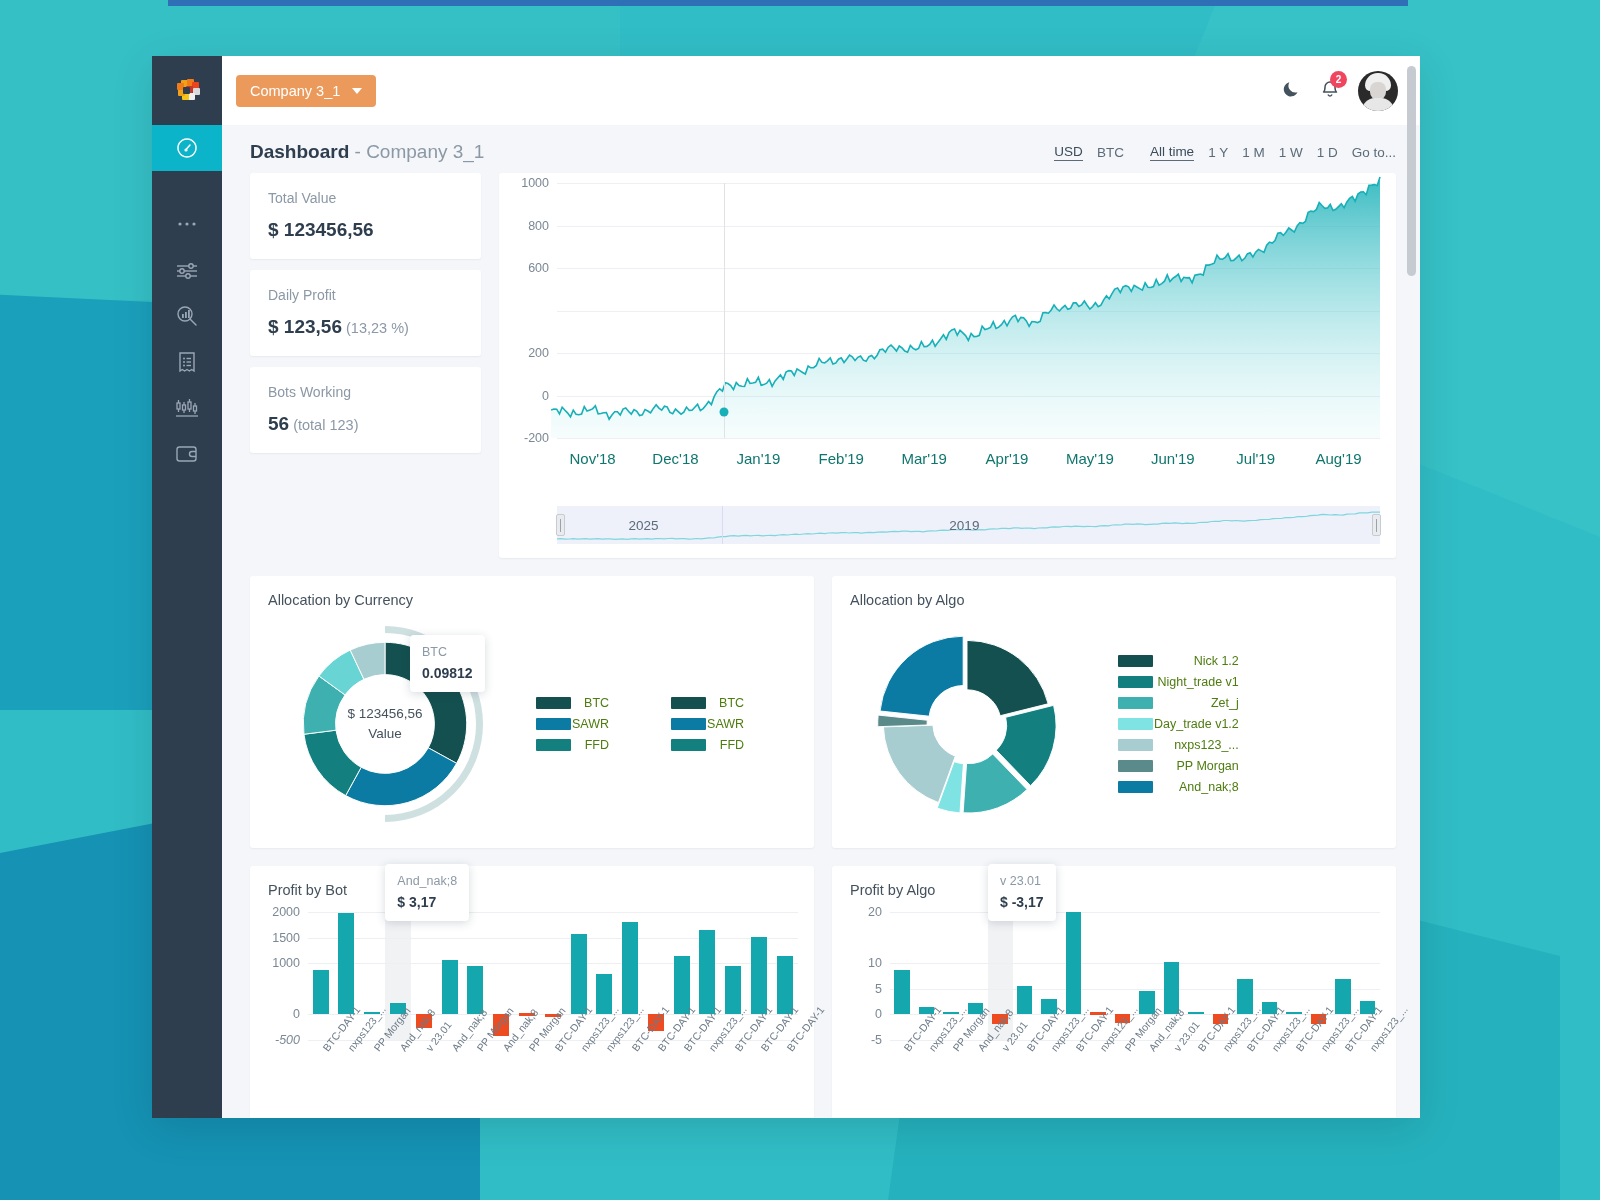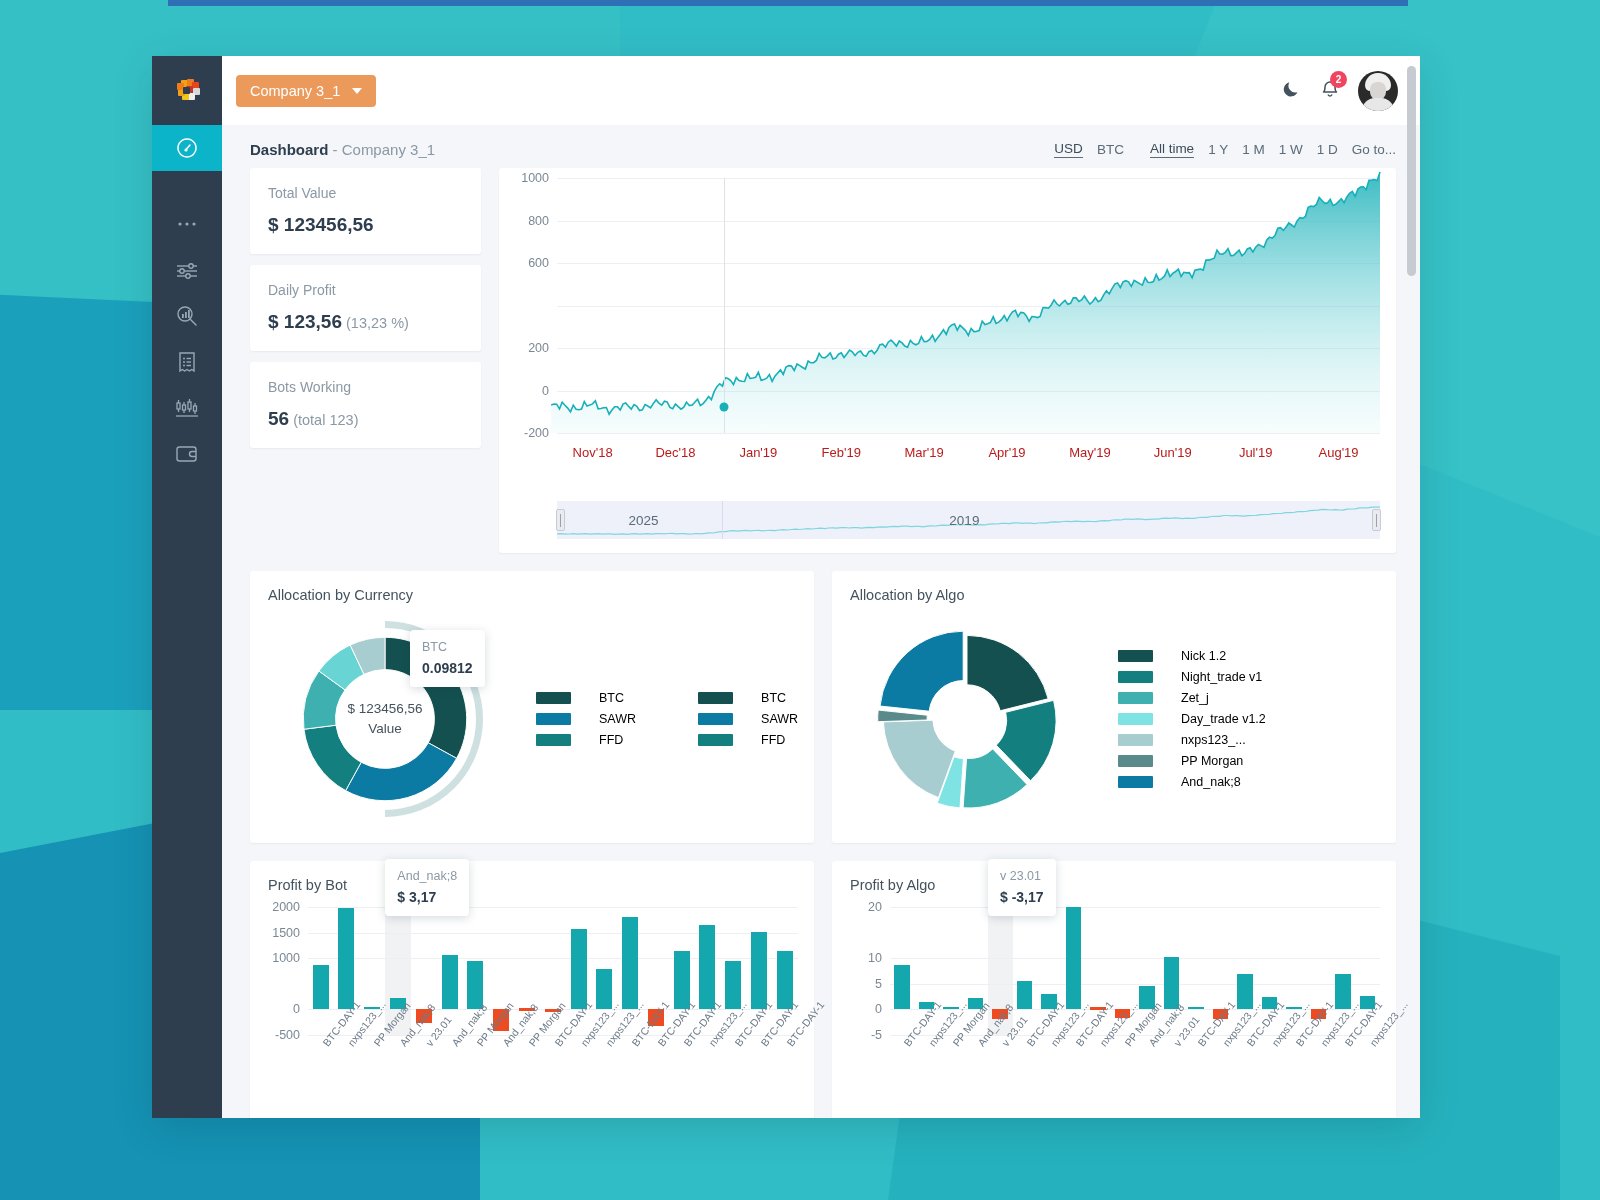--- a/index.html
+++ b/index.html
@@ -80,21 +80,21 @@
   }
   .avatar .hair { position: absolute; left: 7px; top: 2px; width: 26px; height: 18px;
                   border-radius: 14px 14px 6px 6px; background: #efefef; }
   .avatar .face { position: absolute; left: 12px; top: 11px; width: 16px; height: 18px;
                   border-radius: 8px 8px 9px 9px; background: #d8d5d2; }
   .avatar .body { position: absolute; left: 4px; bottom: 0; width: 32px; height: 13px;
                   border-radius: 14px 14px 0 0; background: #e7e7e7; }
 
   
   .pagehead { display: flex; align-items: center; padding: 16px 24px 10px 28px; }
-  .pagetitle { font-size: 15px; color: #8b98a5; text-align: center; }
+  .pagetitle { font-size: 19px; color: #8b98a5; text-align: center; }
   .pagetitle b { color: #2e3e4e; font-weight: bold; }
   .head-right { margin-left: auto; display: flex; align-items: center; gap: 26px;
                 font-size: 13.5px; color: #5b6b79; }
   .ccy-group, .range-group { display: flex; align-items: center; gap: 14px; }
   .pill { cursor: pointer; }
   .pill.sel { color: #3c4c5a; border-bottom: 1.5px solid #5b6b79; padding-bottom: 1px; }
 
   
   .content { flex: 1; padding: 0 24px 18px 28px; overflow: hidden; }
   .row { display: flex; gap: 18px; }
@@ -107,21 +107,21 @@
   .kpi-label { font-size: 14px; color: #8b98a5; margin-bottom: 13px; }
   .kpi-value { font-size: 19px; color: #2e3e4e; font-weight: bold; }
   .kpi-value span { font-weight: normal; font-size: 14.5px; color: #8b98a5; }
 
   
   .progress-card { flex: 1; height: 385px; position: relative; }
   .chart-area { position: relative; margin: 10px 16px 0 14px; height: 300px; }
   .ylab { position: absolute; left: 0; font-size: 12.5px; color: #7b8894;
           text-align: right; width: 36px; transform: translateY(-50%); }
   .gridline { position: absolute; left: 44px; right: 0; height: 1px; background: #edeff2; }
-  .xlab { position: absolute; font-size: 13px; color: #b91c1c; transform: translateX(-50%); }
+  .xlab { position: absolute; font-size: 15px; color: #0f766e; transform: translateX(-50%); }
   .crosshair { position: absolute; width: 1px; background: #dfe3e8; }
   .tooltip {
     position: absolute; background: #fff; border-radius: 4px; padding: 9px 12px;
     box-shadow: 0 2px 10px rgba(30,50,70,.18); font-size: 12.5px; color: #8b98a5;
     line-height: 1.35; z-index: 5;
   }
   .tooltip b { color: #2e3e4e; font-size: 14px; display: block; margin-top: 3px; }
   .dot { position: absolute; width: 9px; height: 9px; border-radius: 50%;
          background: #17b0b8; transform: translate(-50%,-50%); }
   .rangesel {
@@ -139,22 +139,22 @@
 
   
   .donut-card { flex: 1; height: 272px; }
   .donut-body { display: flex; align-items: center; height: 232px; }
   .donut-wrap { width: 270px; flex: 0 0 270px; display: flex; align-items: center;
                 justify-content: center; position: relative; }
   .donut-center { position: absolute; text-align: center; font-size: 13.5px;
                   color: #44525e; line-height: 1.45; pointer-events: none; }
   .legend { display: flex; gap: 62px; padding-left: 16px; }
   .legend-col { display: flex; flex-direction: column; gap: 7px; }
-  .legend-item { display: flex; align-items: center; gap: 28px; font-size: 12.5px;
-                 color: #000000; }
+  .legend-item { display: flex; align-items: center; gap: 1px; font-size: 12.5px;
+                 color: #4d7c0f; justify-content: space-between; }
   .swatch { width: 35px; height: 12px; border-radius: 1px; flex: 0 0 35px; }
 
   
   .bar-card { flex: 1; height: 262px; position: relative; }
   .bars-area { position: relative; margin: 14px 16px 0 14px; height: 128px; }
   .bar { position: absolute; bottom: 0; background: #14a8ae; }
   .bar.neg { background: #ee4b21; }
   .bar-hl { position: absolute; top: -34px; background: #f1f2f4; }
   .xticks { position: relative; height: 80px; margin: 0 16px 0 14px; }
   .xtick { position: absolute; font-size: 10.5px; color: #6d7b88;
@@ -513,21 +513,21 @@
               <div class="bar-hl" style="left: calc(15.7895% + 37.0526px); width: calc(5.26316% - 2.31579px); top: -8px; bottom: 0px; z-index: 0;"></div>
               <div class="gridline" style="top: 0px; left: 44px;"></div>
               <div class="ylab" style="top: 0px; width: 36px;">2000</div>
               <div class="gridline" style="top: 25.6px; left: 44px;"></div>
               <div class="ylab" style="top: 25.6px; width: 36px;">1500</div>
               <div class="gridline" style="top: 51.2px; left: 44px;"></div>
               <div class="ylab" style="top: 51.2px; width: 36px;">1000</div>
               <div class="gridline" style="top: 102.4px; left: 44px;"></div>
               <div class="ylab" style="top: 102.4px; width: 36px;">0</div>
               <div class="gridline" style="top: 128px; left: 44px;"></div>
-              <div class="ylab" style="top: 128px; width: 36px;">-500</div>
+              <div class="ylab" style="top: 128px; width: 36px; font-style: italic;">-500</div>
               <div class="bar" style="left: calc(0.947368% + 43.5832px); width: calc(3.26316% - 1.43579px); bottom: 25.6px; height: 44.032px;"></div>
               <div class="bar" style="left: calc(6.21053% + 41.2674px); width: calc(3.26316% - 1.43579px); bottom: 25.6px; height: 101.888px;"></div>
               <div class="bar" style="left: calc(11.4737% + 38.9516px); width: calc(3.26316% - 1.43579px); bottom: 25.6px; height: 2.816px;"></div>
               <div class="bar" style="left: calc(16.7368% + 36.6358px); width: calc(3.26316% - 1.43579px); bottom: 25.6px; height: 11.264px;"></div>
               <div class="bar neg" style="left: calc(22% + 34.32px); width: calc(3.26316% - 1.43579px); bottom: 12.288px; height: 13.312px;"></div>
               <div class="bar" style="left: calc(27.2632% + 32.0042px); width: calc(3.26316% - 1.43579px); bottom: 25.6px; height: 54.272px;"></div>
               <div class="bar" style="left: calc(32.5263% + 29.6884px); width: calc(3.26316% - 1.43579px); bottom: 25.6px; height: 48.64px;"></div>
               <div class="bar neg" style="left: calc(37.7895% + 27.3726px); width: calc(3.26316% - 1.43579px); bottom: 4.096px; height: 21.504px;"></div>
               <div class="bar neg" style="left: calc(43.0526% + 25.0568px); width: calc(3.26316% - 1.43579px); bottom: 23.552px; height: 3px;"></div>
               <div class="bar neg" style="left: calc(48.3158% + 22.7411px); width: calc(3.26316% - 1.43579px); bottom: 23.04px; height: 3px;"></div>

